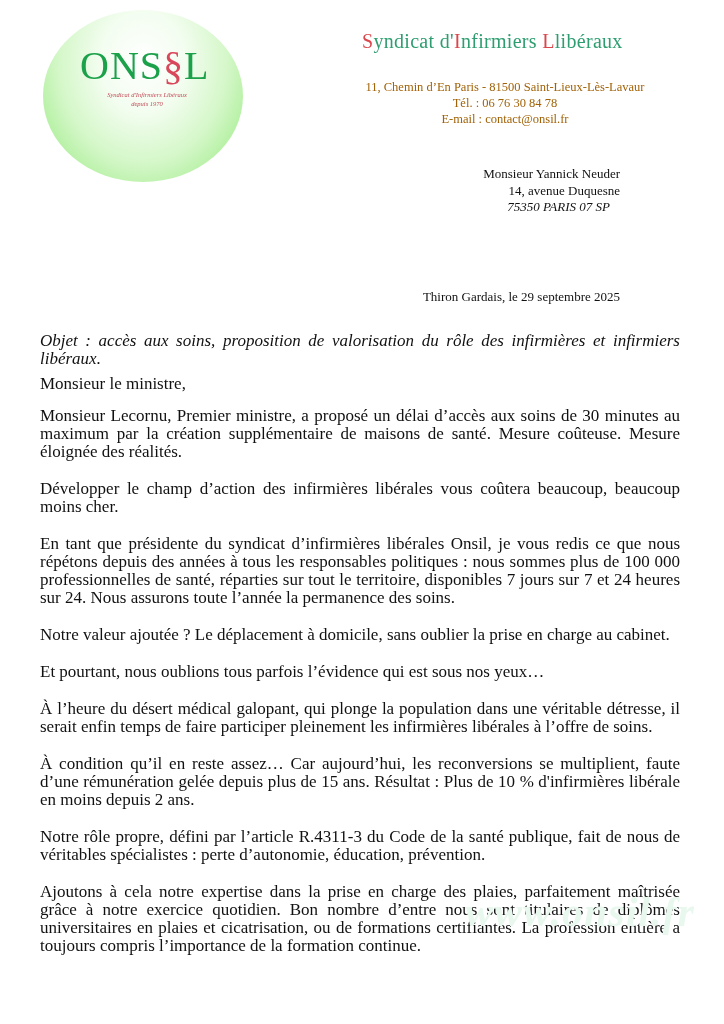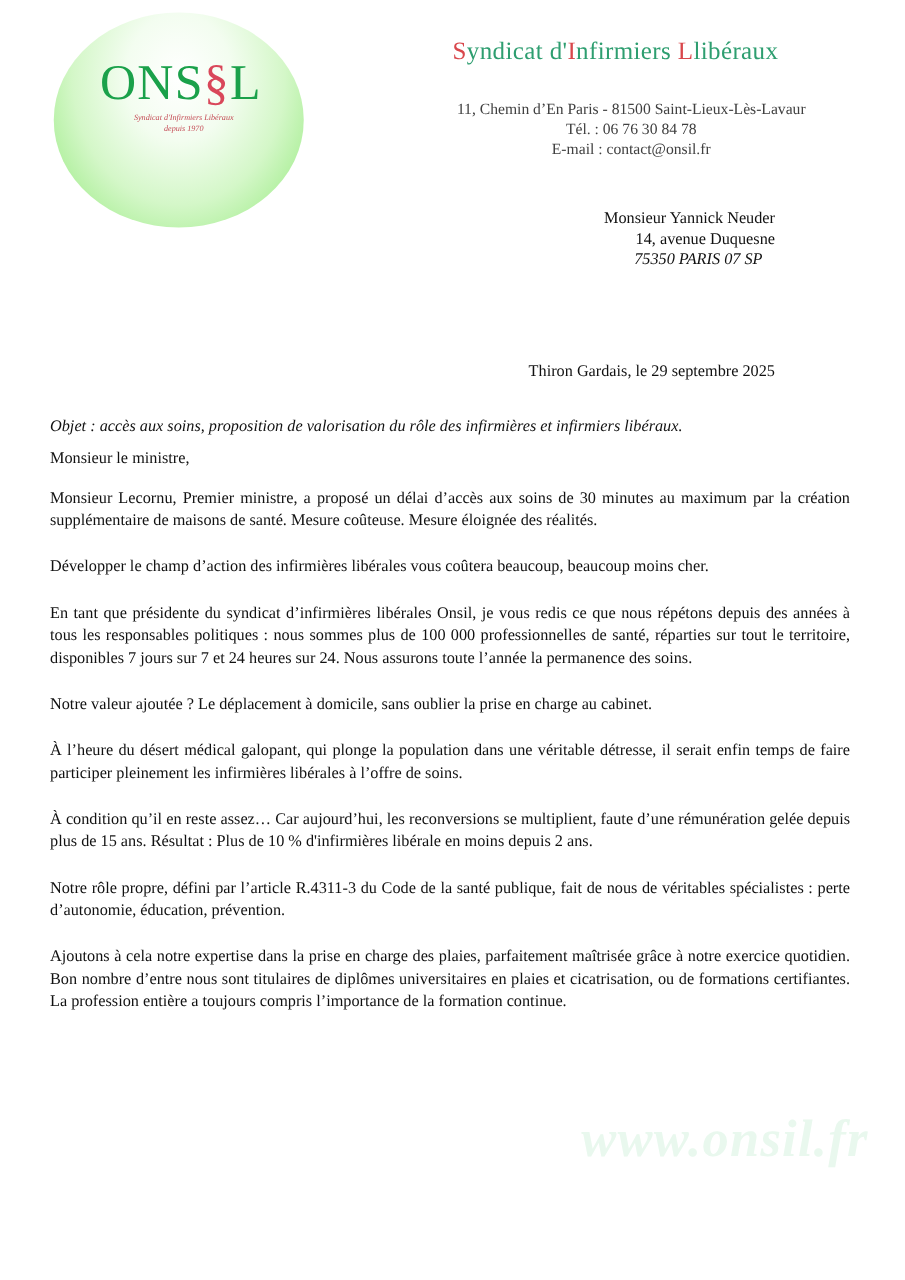--- a/index.html
+++ b/index.html
@@ -13,29 +13,29 @@
       letter-spacing: 1px; line-height: 40px; font-family: "Liberation Serif", serif; }
     .logo-text .caduceus { color: #d9475a; font-size: 40px; }
     .logo-sub { position: absolute; left: 92px; top: 90px; width: 110px; text-align: center;
       font-size: 6.5px; color: #c44a55; font-style: italic; line-height: 9px; }
 
     .org-title { position: absolute; left: 362px; top: 30px; font-size: 20px; color: #2e9e70;
       letter-spacing: 0.3px; }
     .org-title .red { color: #d9474c; }
 
     .org-contact { position: absolute; left: 340px; top: 79px; width: 330px; text-align: center;
-      font-size: 12.5px; color: #404040; line-height: 16px; }
+      font-size: 12.5px; color: #a16207; line-height: 16px; }
 
     .recipient { position: absolute; right: 104px; top: 166px; text-align: right;
       font-size: 13px; line-height: 16.5px; }
     .recipient .last { padding-right: 10px; font-style: italic; }
 
     .date { position: absolute; right: 104px; top: 289px; font-size: 13px; }
 
-    .body { position: absolute; left: 40px; top: 332px; width: 640px; font-size: 13px; line-height: 18px; }
+    .body { position: absolute; left: 40px; top: 332px; width: 640px; font-size: 17px; line-height: 18px; }
     .body p { margin: 0; text-align: justify; }
     .subject { font-style: italic; margin-bottom: 7px !important; }
     .greeting { margin-bottom: 14px !important; }
     .para { margin-bottom: 19px !important; }
 
     .watermark { position: absolute; left: 465px; top: 888px; font-size: 42px; font-style: italic;
       font-weight: bold; color: #e9f8ee; font-family: "Liberation Serif", serif; letter-spacing: 1px; }
   </style>
 </head>
 <body>
@@ -63,19 +63,20 @@
 
 <div class="date">Thiron Gardais, le 29 septembre 2025</div>
 
 <div class="body">
   <p class="subject">Objet : accès aux soins, proposition de valorisation du rôle des infirmières et infirmiers libéraux.</p>
   <p class="greeting">Monsieur le ministre,</p>
   <p class="para">Monsieur Lecornu, Premier ministre, a proposé un délai d’accès aux soins de 30 minutes au maximum par la création supplémentaire de maisons de santé. Mesure coûteuse. Mesure éloignée des réalités.</p>
   <p class="para">Développer le champ d’action des infirmières libérales vous coûtera beaucoup, beaucoup moins cher.</p>
   <p class="para">En tant que présidente du syndicat d’infirmières libérales Onsil, je vous redis ce que nous répétons depuis des années à tous les responsables politiques : nous sommes plus de 100 000 professionnelles de santé, réparties sur tout le territoire, disponibles 7 jours sur 7 et 24 heures sur 24. Nous assurons toute l’année la permanence des soins.</p>
   <p class="para">Notre valeur ajoutée ? Le déplacement à domicile, sans oublier la prise en charge au cabinet.</p>
+  <p class="para">Et pourtant, nous oublions tous parfois l’évidence qui est sous nos yeux…</p>
   <p class="para">À l’heure du désert médical galopant, qui plonge la population dans une véritable détresse, il serait enfin temps de faire participer pleinement les infirmières libérales à l’offre de soins.</p>
   <p class="para">À condition qu’il en reste assez… Car aujourd’hui, les reconversions se multiplient, faute d’une rémunération gelée depuis plus de 15 ans. Résultat : Plus de 10 % d'infirmières libérale en moins depuis 2 ans.</p>
   <p class="para">Notre rôle propre, défini par l’article R.4311-3 du Code de la santé publique, fait de nous de véritables spécialistes : perte d’autonomie, éducation, prévention.</p>
   <p class="para">Ajoutons à cela notre expertise dans la prise en charge des plaies, parfaitement maîtrisée grâce à notre exercice quotidien. Bon nombre d’entre nous sont titulaires de diplômes universitaires en plaies et cicatrisation, ou de formations certifiantes. La profession entière a toujours compris l’importance de la formation continue.</p>
 </div>
 
 <div class="watermark">www.onsil.fr</div>
 
 </body></html>

